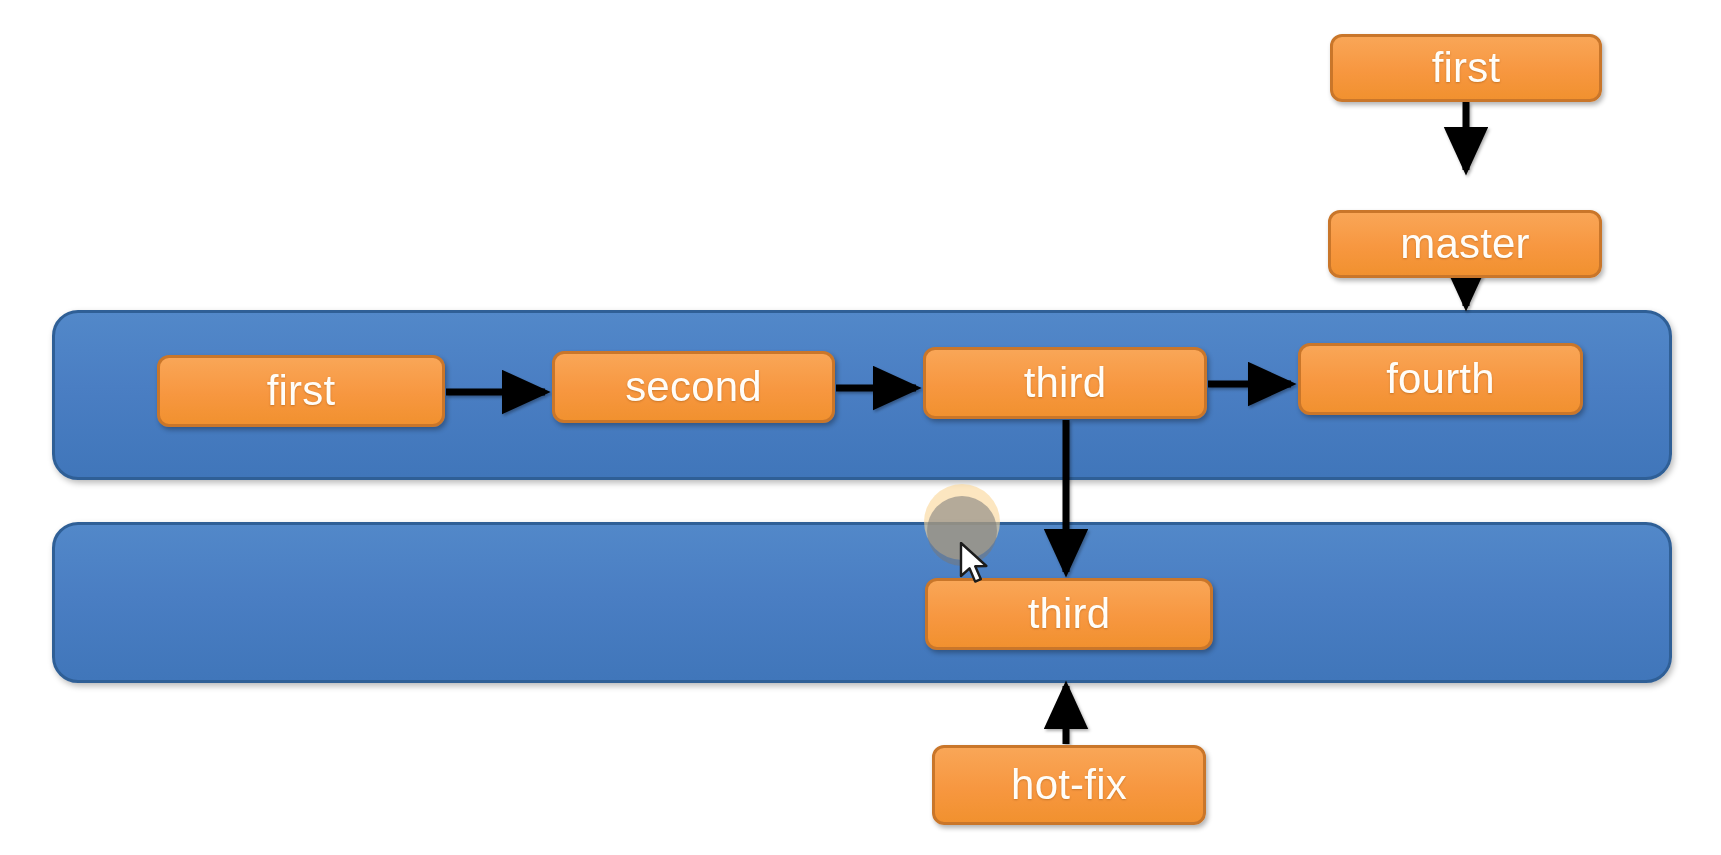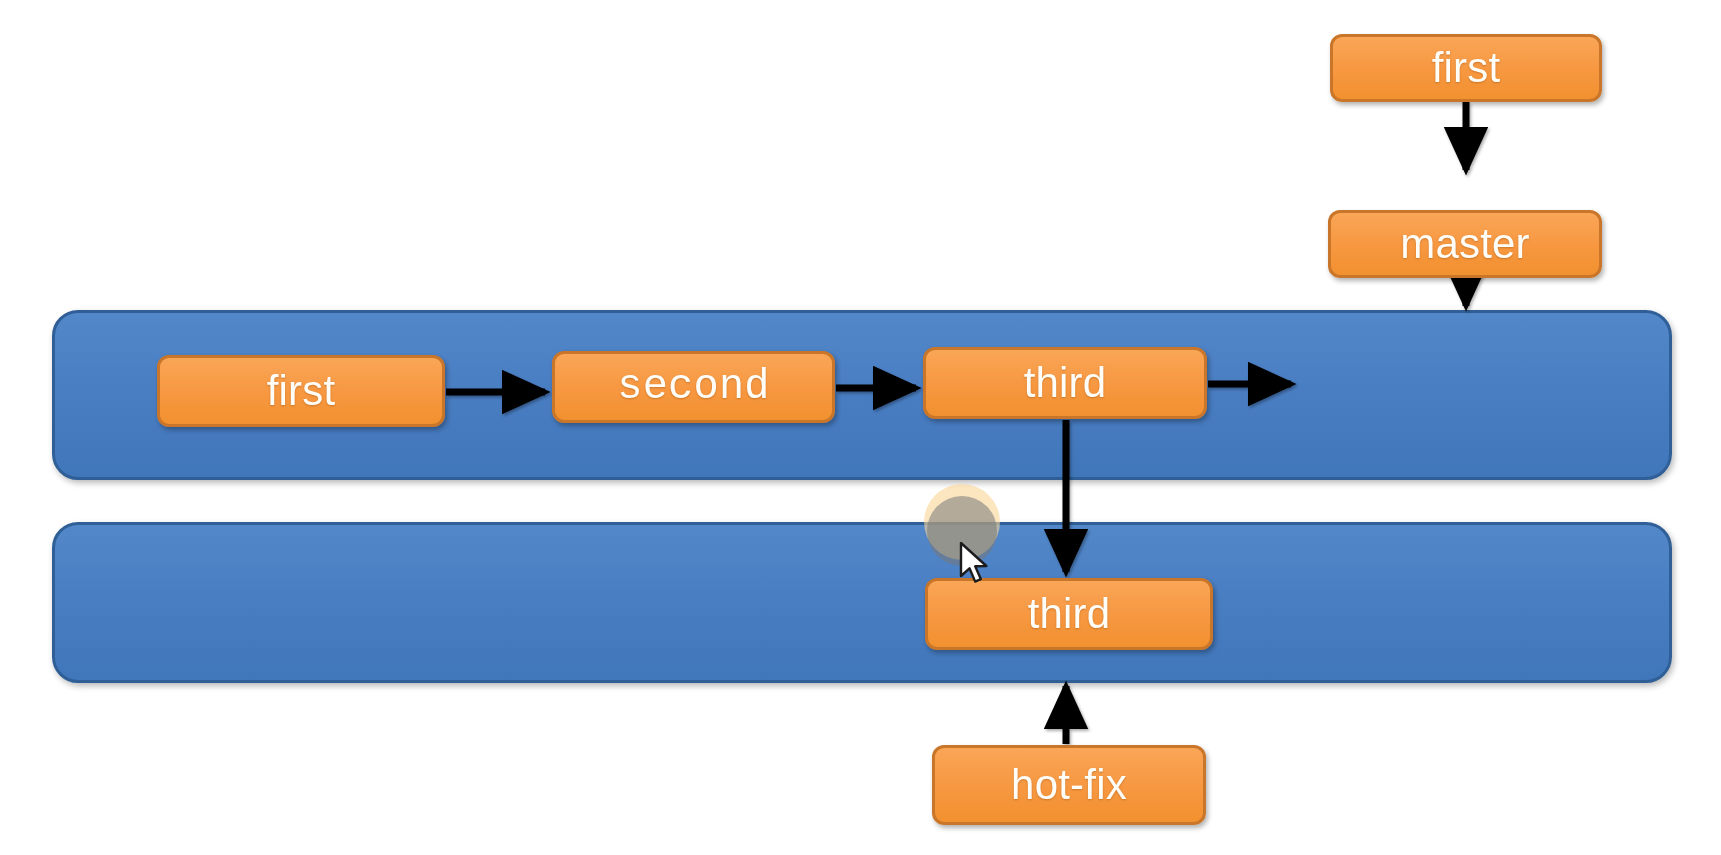--- a/index.html
+++ b/index.html
@@ -106,25 +106,28 @@
   <div class="node" id="node-head" style="left: 1330px; top: 34px; width: 272px; height: 68px; font-size: 42px;">
     <span>first</span>
   </div>
   <div class="node" id="node-master" style="left: 1328px; top: 178px; width: 274px; height: 68px; font-size: 42px; margin-top: 32px;">
     <span>master</span>
   </div>
 
   <div class="node" id="node-first" style="left: 157px; top: 355px; width: 288px; height: 72px; font-size: 42px;">
     <span>first</span>
   </div>
-  <div class="node" id="node-second" style="left: 552px; top: 351px; width: 283px; height: 72px; font-size: 42px; font-family: Liberation Mono, monospace;">
+  <div class="node" id="node-second" style="left: 552px; top: 351px; width: 283px; height: 72px; font-size: 42px;">
     <span>second</span>
   </div>
   <div class="node" id="node-third-master" style="left: 923px; top: 347px; width: 284px; height: 72px; font-size: 42px;">
     <span>third</span>
+  </div>
+  <div class="node" id="node-fourth" style="left: 1298px; top: 343px; width: 285px; height: 72px; font-size: 42px;">
+    <span>fourth</span>
   </div>
   <div class="node" id="node-third-hotfix" style="left: 925px; top: 578px; width: 288px; height: 72px; font-size: 42px;">
     <span>third</span>
   </div>
   <div class="node" id="node-hot-fix" style="left: 932px; top: 745px; width: 274px; height: 80px; font-size: 42px;">
     <span>hot-fix</span>
   </div>
 
   <div class="cursor-halo glow" id="cursor-glow" style="left: 924px; top: 484px; width: 76px; height: 76px;"></div>
   <div class="cursor-halo" id="cursor-halo" style="left: 927px; top: 496px; width: 70px; height: 70px;"></div>

